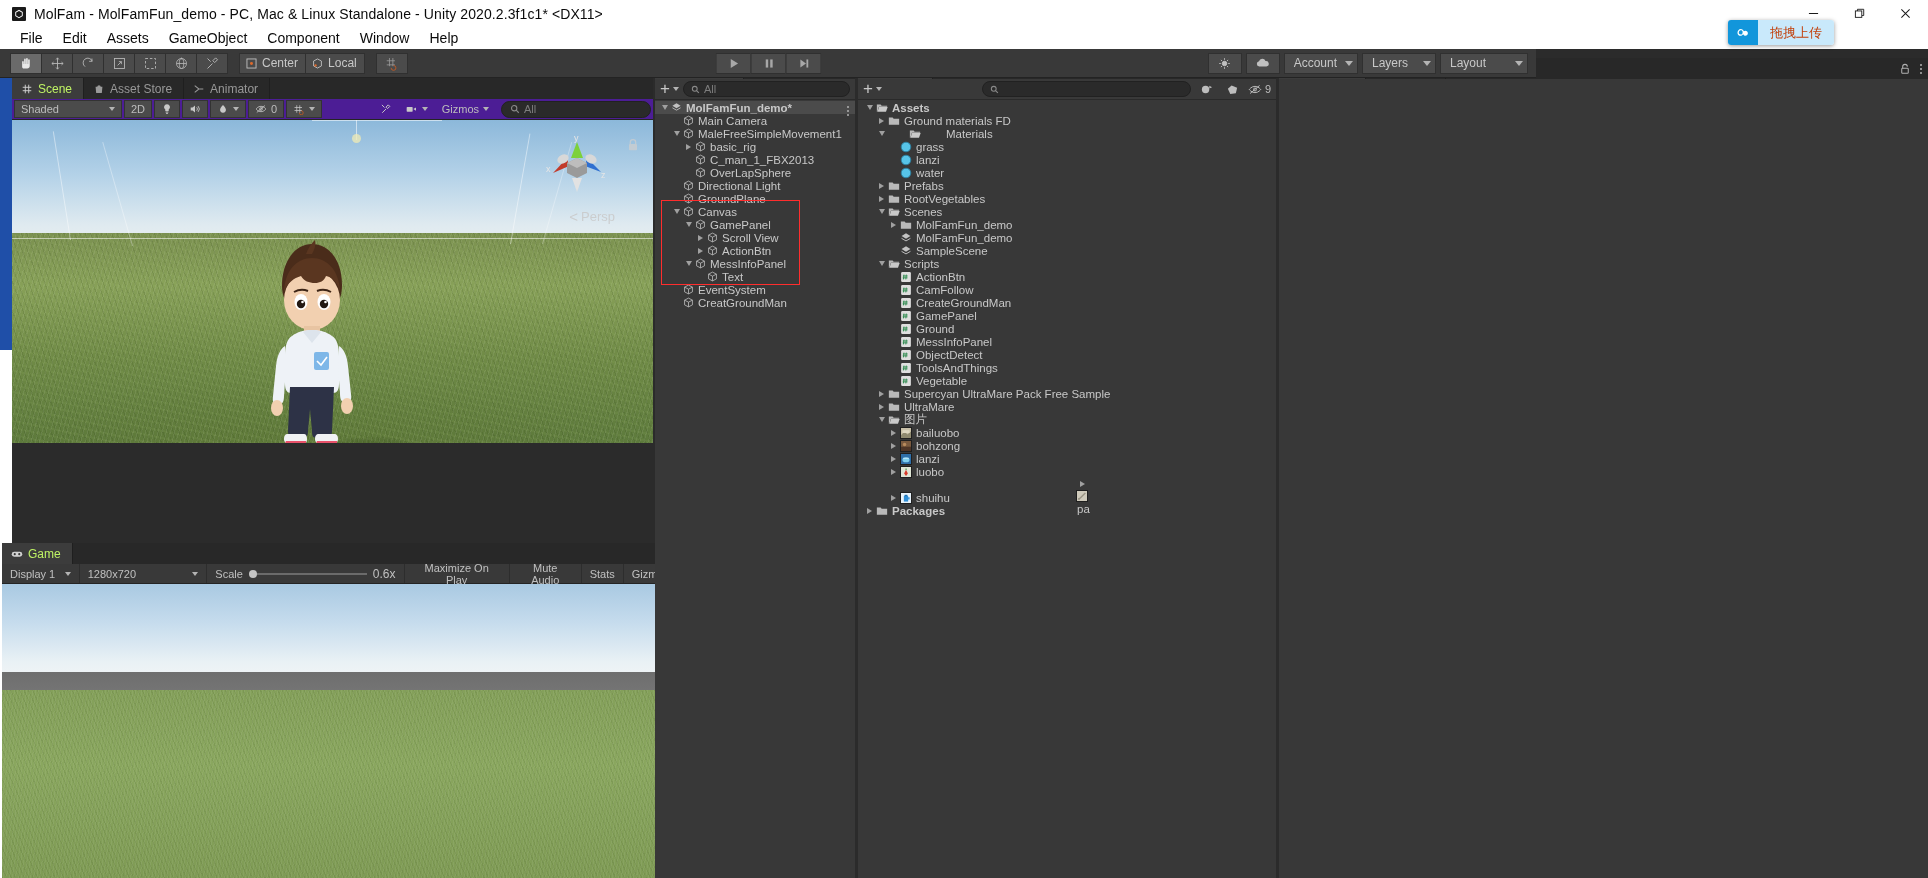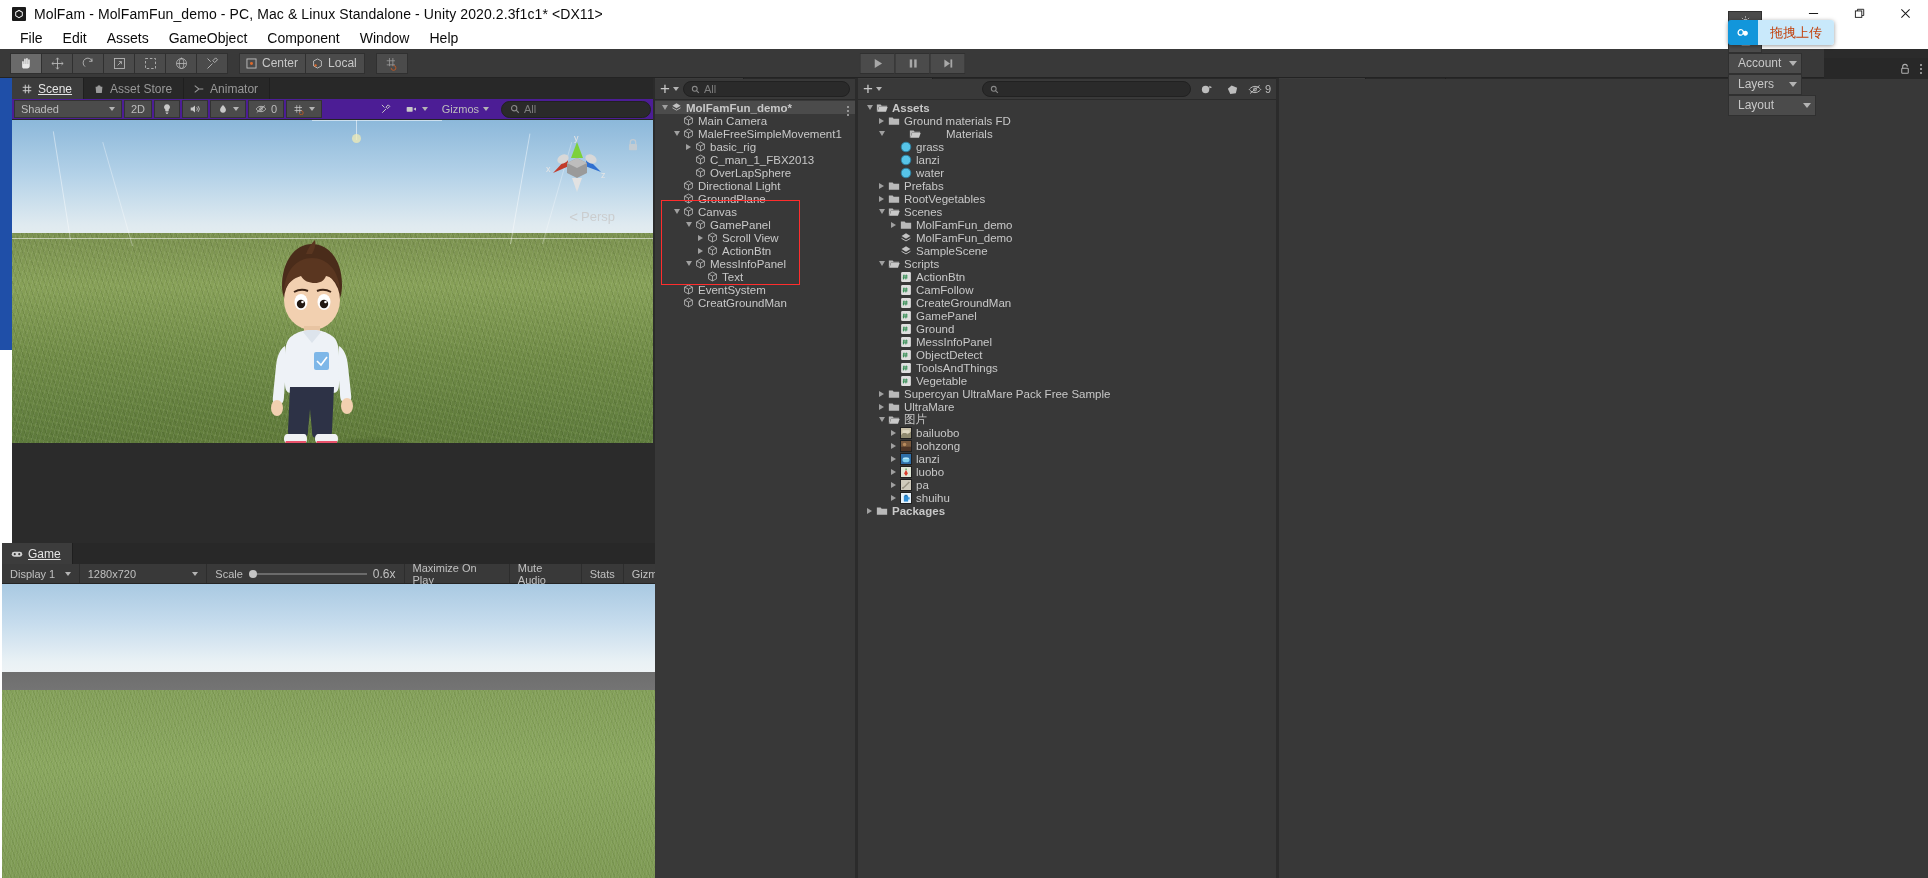--- a/index.html
+++ b/index.html
@@ -54,21 +54,21 @@
     background: #ffffff; z-index: 10;
     display: flex; align-items: center; padding-left: 10px;
   }
   .menu-item {
     font-size: 14px; color: #0a0a0a; padding: 2px 10px; cursor: default;
     line-height: 16px;
   }
 
   
   .unity-toolbar {
-    position: absolute; left: 0; top: 49px; width: 1824px; height: 29px;
+    position: absolute; left: 0; top: 49px; width: 1536px; height: 29px;
     background: #393939; z-index: 10;
     border-bottom: 1px solid #232323;
     display: flex; align-items: center;
   }
   .tb-group { display: flex; align-items: center; margin-left: 10px; }
   .tb-btn {
     height: 21px; min-width: 32px; padding: 0 6px;
     background: #4b4b4b; border: 1px solid #303030;
     display: flex; align-items: center; justify-content: center;
     color: #c8c8c8; font-size: 12px; margin-right: -1px;
@@ -90,21 +90,21 @@
     display: flex; align-items: center;
   }
   .play-btn {
     width: 36px; height: 21px; background: #4b4b4b; border: 1px solid #303030;
     display: flex; align-items: center; justify-content: center;
     margin-right: -1px; cursor: pointer;
   }
   .play-btn svg { width: 13px; height: 13px; fill: #a8a8a8; }
 
   .tb-right {
-    position: absolute; right: 8px; display: flex; align-items: flex-start; flex-direction: column;
+    position: absolute; right: 8px; display: flex; align-items: flex-end;
   }
   .tb-dd {
     height: 21px; padding: 0 4px 0 9px; min-width: 74px;
     background: #4b4b4b; border: 1px solid #303030;
     display: flex; align-items: center; justify-content: space-between;
     font-size: 12px; color: #c8c8c8; margin-left: 4px; cursor: pointer;
   }
   .caret { width: 0; height: 0; border-left: 4px solid transparent;
            border-right: 4px solid transparent; border-top: 5px solid #b4b4b4;
            margin-left: 8px; }
@@ -134,21 +134,21 @@
   .panel { position: absolute; background: #383838; z-index: 5; }
   .panel-tabrow {
     height: 21px; background: #282828; display: flex; align-items: stretch;
     position: relative;
   }
   .panel-tab {
     display: flex; align-items: center; gap: 5px;
     padding: 0 11px 0 9px; font-size: 12px; color: #989898;
     background: #282828; cursor: pointer; border-right: 1px solid #1f1f1f;
   }
-  .panel-tab.active { background: #3c3c3c; color: #e5e5e5; text-decoration: underline; }
+  .panel-tab.active { background: #3c3c3c; color: #bef264; }
   .panel-tab svg { width: 12px; height: 12px; }
   .tabrow-right {
     position: absolute; right: 4px; top: 0; height: 21px;
     display: flex; align-items: center; gap: 7px;
   }
   .tabrow-right svg { width: 12px; height: 12px; cursor: pointer; }
   .kebab { display: flex; flex-direction: column; gap: 2px; cursor: pointer; padding: 2px; }
   .kebab i { width: 2px; height: 2px; background: #b0b0b0; border-radius: 50%; }
 
   
@@ -207,21 +207,21 @@
   }
 
   
   #game-panel { left: 2px; top: 543px; width: 687px; height: 335px; }
   .game-toolbar {
     height: 20px; background: #393939; display: flex; align-items: stretch;
     border-bottom: 1px solid #242424;
   }
   .gt-item {
     display: flex; align-items: center; gap: 5px; padding: 0 8px;
-    font-size: 11px; color: #c0c0c0; border-right: 1px solid #2d2d2d; cursor: pointer;
+    font-size: 11px; color: #c0c0c0; border-right: 1px solid #2d2d2d; cursor: pointer; text-align: center;
   }
   .gt-slider { display: flex; align-items: center; gap: 6px; padding: 0 8px;
                border-right: 1px solid #2d2d2d; }
   .gt-track { width: 118px; height: 2px; background: #6b6b6b; position: relative; }
   .gt-knob { position: absolute; left: 0; top: -3px; width: 8px; height: 8px;
              background: #c4c4c4; border-radius: 50%; }
   .game-view { position: relative; width: 100%; height: 294px; overflow: hidden; background: #000; }
   .g-sky { position: absolute; left: 0; top: 0; width: 100%; height: 33%;
            background: linear-gradient(to bottom, #a9c9e2 0%, #c6dced 40%, #e9f1f5 80%, #f2f5f6 100%); }
   .g-far { position: absolute; left: 0; top: 30%; width: 100%; height: 8%;
@@ -1344,21 +1344,21 @@
           </span>
           <span class="p-ico">
             <svg viewBox="0 0 14 14" class="thumb">
               <rect width="14" height="14" fill="#dfe6d6"></rect>
               <path d="M7 4l2.6 5.2L7 12.6 4.4 9.2z" fill="#d83a2a"></path>
               <path d="M6 4l1-2.6L8.4 4z" fill="#3c8a3c"></path>
             </svg>
           </span>
           <span class="p-label">luobo</span>
         </div>
-        <div class="p-row" style="padding-left: 30px;">
+        <div class="p-row" style="padding-left: 30px; flex-direction: column;">
           <span class="p-arrow">
             <span class="tri-r"></span>
           </span>
           <span class="p-ico">
             <svg viewBox="0 0 14 14" class="thumb">
               <rect width="14" height="14" fill="#cfcabb"></rect>
               <path d="M2 11l9-9 1.4 1.4-9 9z" fill="#9a9484"></path>
               <path d="M1 12l2.6-.6L2.4 10z" fill="#6c6658"></path>
             </svg>
           </span>

